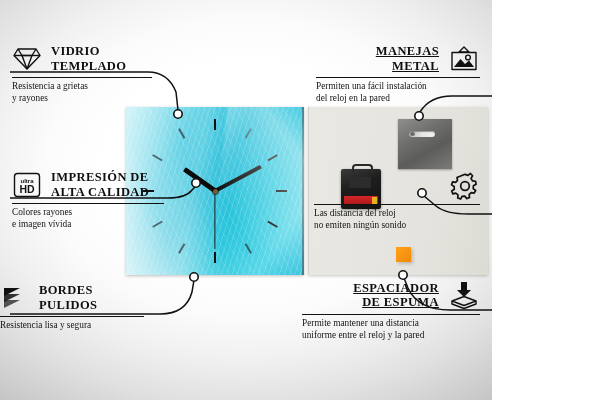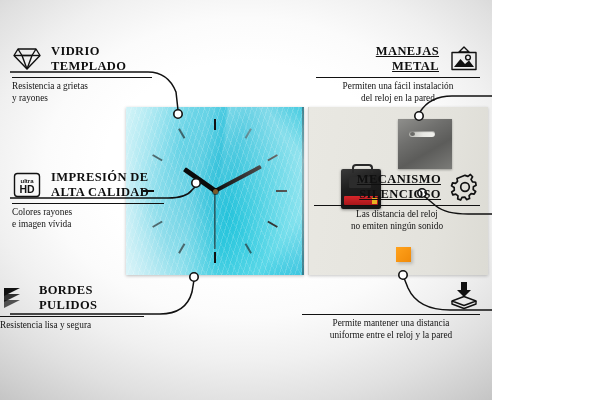--- a/index.html
+++ b/index.html
@@ -197,21 +197,21 @@
     background: #111;
     margin-top: 4px;
   }
   .feature .desc {
     font-size: 9.3px;
     line-height: 11.6px;
     color: #141414;
     margin-top: 3px;
     white-space: pre-line;
   }
-  .feature.right .desc { text-align: center; }
+  .feature.right .desc { text-align: left; }
   .icon { flex: 0 0 auto; display: block; }
 </style>
 </head>
 <body>
 
 <div id="stage">
 
   <div class="product">
 
     <div class="clock-face">
@@ -336,38 +336,38 @@
         </g>
       </svg>
     </div>
     <div class="rule"></div>
     <div class="desc">Permiten una fácil instalación
 del reloj en la pared</div>
   </div>
 
   <div class="feature right" style="right:12px; top:172px; width:166px;">
     <div class="head">
-      <div class="titles">
-        <div>MECANISMO</div>
-        <div>SILENCIOSO</div>
-      </div>
       <svg class="icon" width="30" height="28" viewBox="0 0 30 30">
         <g fill="none" stroke="#111" stroke-width="1.8" stroke-linejoin="round">
           <path d="M15 2.5 l3.2 1.1 2.6-2 2.3 2.4 -1.6 2.9 1.5 2.6 3.3 .4 .6 3.3 -2.9 1.6 -.2 3 2.6 2 -1.6 2.9 -3.2-.6 -2.2 2.1 .5 3.2 -3.2 1.1 -1.9-2.7 -3 .3 -1.5 2.9 -3.1-1.3 .3-3.2 -2.4-1.9 -3.1 .8 -1.2-3.1 2.7-1.8 -.1-3 -2.8-1.7 1.1-3.2 3.2 .5 2.1-2.2 -.6-3.1Z"></path>
           <circle cx="15" cy="15" r="4.6"></circle>
         </g>
       </svg>
     </div>
     <div class="rule"></div>
     <div class="desc">Las distancia del reloj
 no emiten ningún sonido</div>
   </div>
 
   <div class="feature right" style="right:12px; top:280px; width:178px;">
     <div class="head">
+      <div class="titles">
+        <div>ESPACIADOR</div>
+        <div>DE ESPUMA</div>
+      </div>
       <svg class="icon" width="32" height="30" viewBox="0 0 32 30">
         <g fill="none" stroke="#111" stroke-width="1.4" stroke-linejoin="round">
           <path d="M13 2 h6 v8 h4 l-7 7 -7-7 h4 Z" fill="#111" stroke="none"></path>
           <path d="M16 16.5 L28 21 L16 25.5 L4 21 Z"></path>
           <path d="M4 21 v3 l12 4.5 12-4.5 v-3"></path>
         </g>
       </svg>
     </div>
     <div class="rule"></div>
     <div class="desc">Permite mantener una distancia

